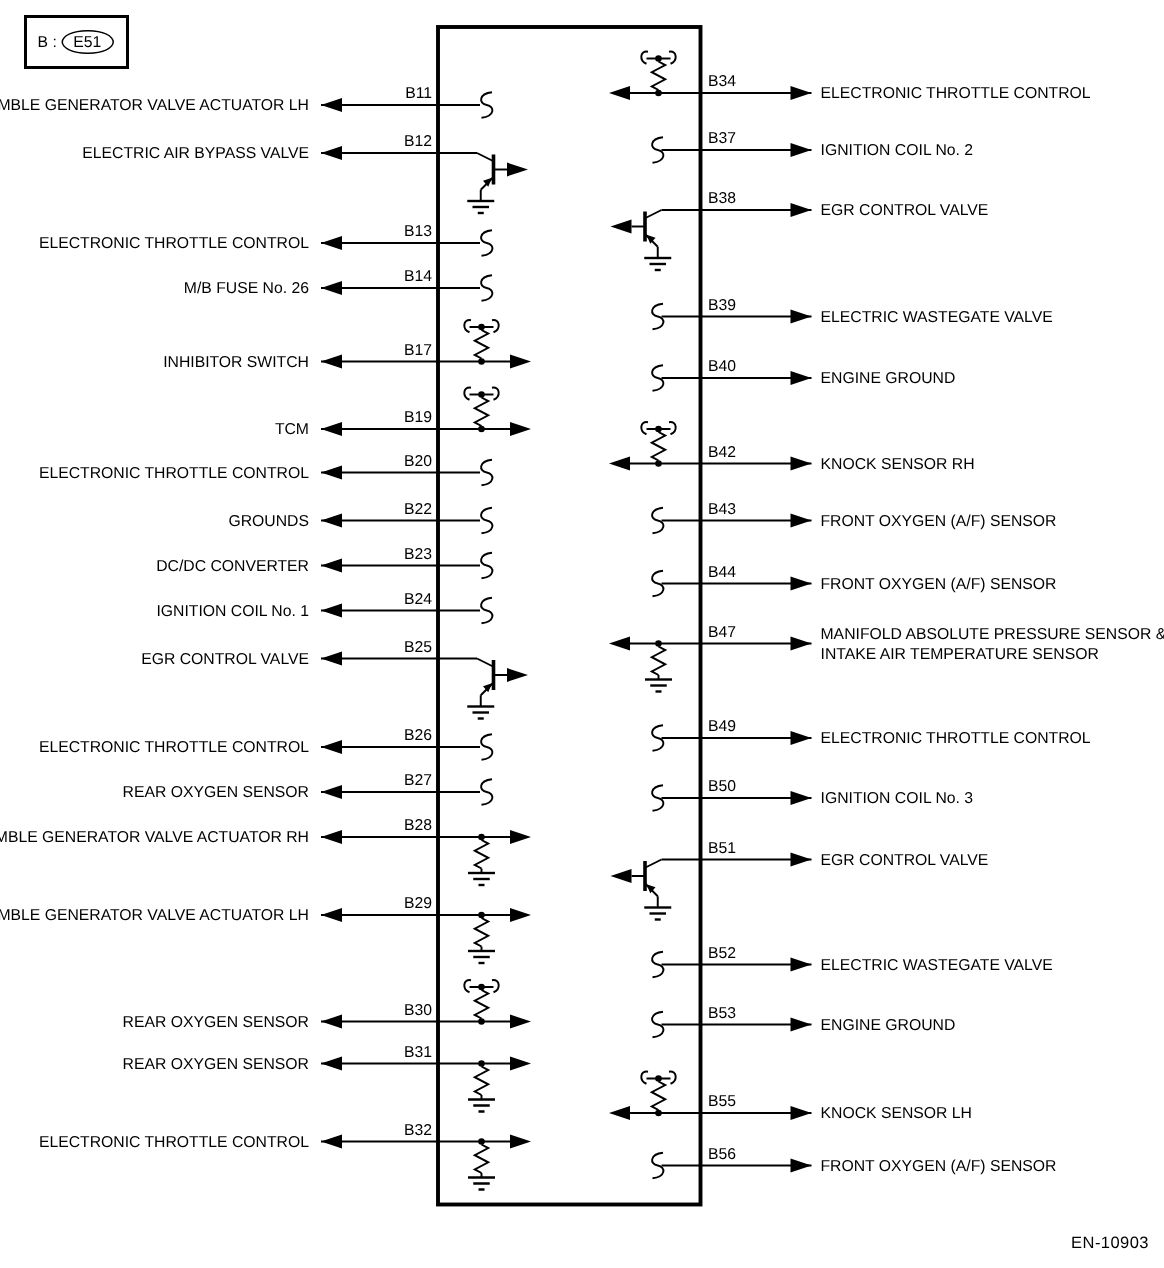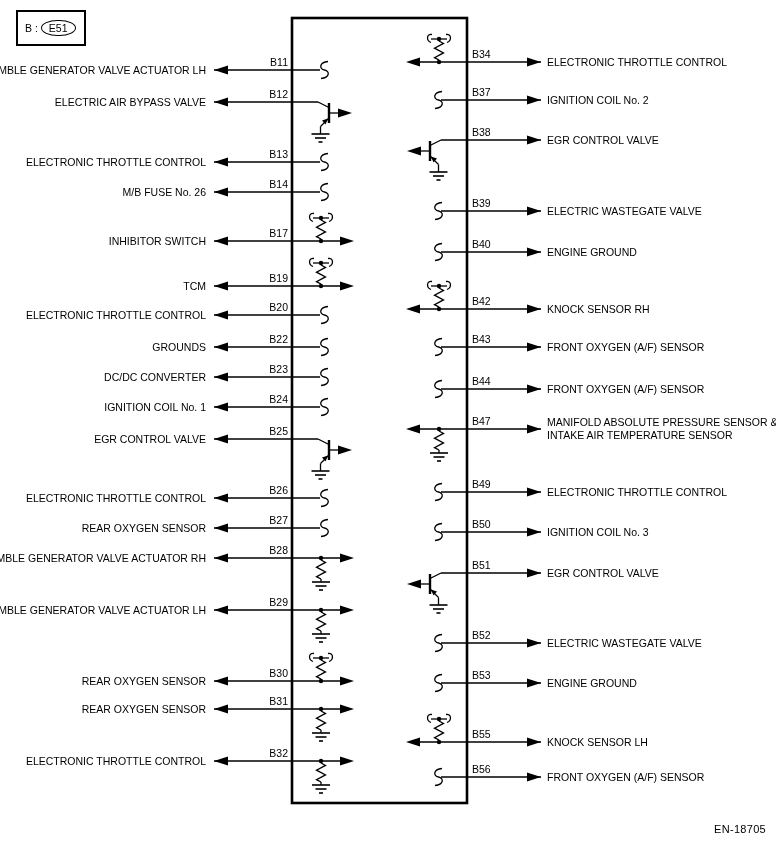--- a/index.html
+++ b/index.html
@@ -456,14 +456,14 @@
       <g>
         <polygon points="541,777 527,772.4 527,781.6" fill="#000000"></polygon>
         <text x="472" y="772.5" font-size="10.5" text-anchor="start">B56</text>
         <text x="547" y="780.5" font-size="10.5" text-anchor="start">FRONT OXYGEN (A/F) SENSOR</text>
         <line x1="441" y1="777" x2="541" y2="777" stroke="#000000" stroke-width="1.3"></line>
         <g>
           <path d="M 442 768.5 C 433 769.5 433 776 438.5 777 C 444 778 444 784.5 435 785.5" fill="none" stroke="#000000" stroke-width="1.3"></path>
         </g>
       </g>
     </svg>
-  <div class="footer">EN-18705</div>
+  <div class="footer">EN-10903</div>
 </div>
 
 </body></html>

